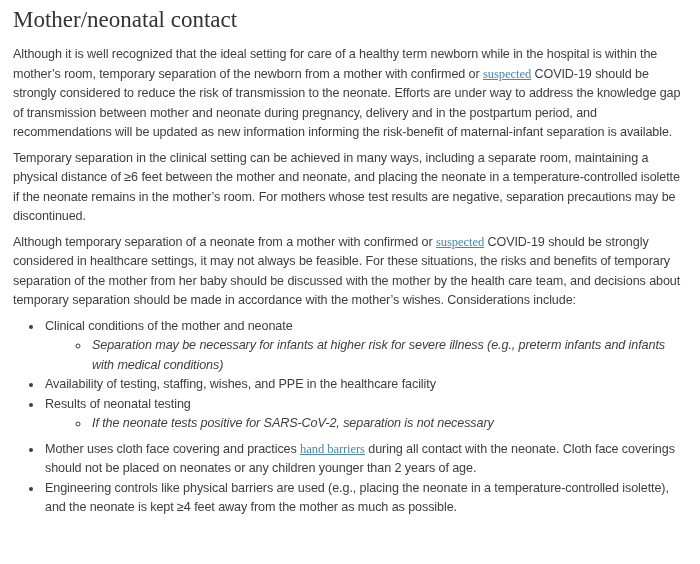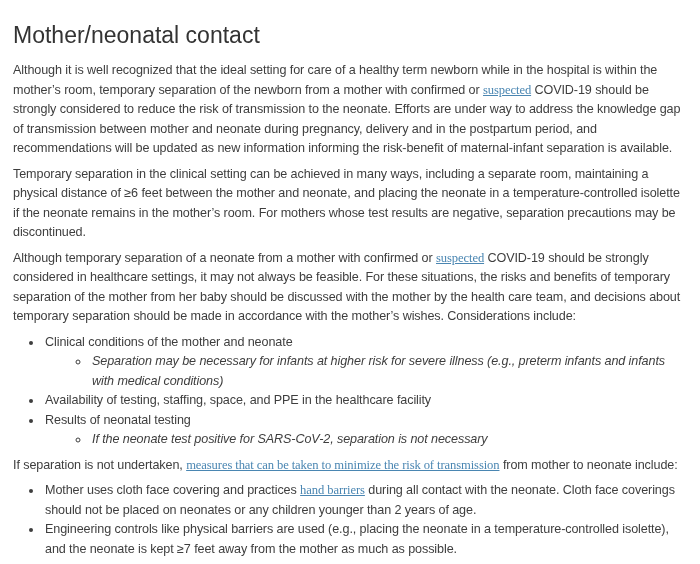--- a/index.html
+++ b/index.html
@@ -9,26 +9,26 @@
     overflow: hidden;
     box-sizing: border-box;
     padding: 5px 13px 0 13px;
     font-family: "Liberation Sans", sans-serif;
     font-size: 12.6px;
     line-height: 19.5px;
     letter-spacing: -0.1px;
     color: var(--text-color, #3e3e3e);
   }
   h1 {
-    font-family: Liberation Sans, sans-serif;
+    font-family: Liberation Serif, serif;
     font-size: 23px;
     line-height: 29px;
     font-weight: 400;
     color: var(--title-color, #333333);
-    margin: 16px 0 11px 0;
+    margin: 0 0 11px 0;
     letter-spacing: 0;
   }
   p { margin: 0 0 6px 0; }
   ul {
     margin: 0 0 6px 0;
     padding: 0 0 0 30px;
     list-style: disc outside;
   }
   ul ul {
     margin: 0;
@@ -50,23 +50,22 @@
 <h1>Mother/neonatal contact</h1>
 
 <div id="article">
     <p>Although it is well recognized that the ideal setting for care of a healthy term newborn while in the hospital is within the mother’s room, temporary separation of the newborn from a mother with confirmed or <a href="#">suspected</a> COVID-19 should be strongly considered to reduce the risk of transmission to the neonate. Efforts are under way to address the knowledge gap of transmission between mother and neonate during pregnancy, delivery and in the postpartum period, and recommendations will be updated as new information informing the risk-benefit of maternal-infant separation is available.</p>
     <p>Temporary separation in the clinical setting can be achieved in many ways, including a separate room, maintaining a physical distance of ≥6 feet between the mother and neonate, and placing the neonate in a temperature-controlled isolette if the neonate remains in the mother’s room. For mothers whose test results are negative, separation precautions may be discontinued.</p>
     <p>Although temporary separation of a neonate from a mother with confirmed or <a href="#">suspected</a> COVID-19 should be strongly considered in healthcare settings, it may not always be feasible. For these situations, the risks and benefits of temporary separation of the mother from her baby should be discussed with the mother by the health care team, and decisions about temporary separation should be made in accordance with the mother’s wishes. Considerations include:</p>
     <ul>
       <li>Clinical conditions of the mother and neonate<ul>
           <li>Separation may be necessary for infants at higher risk for severe illness (e.g., preterm infants and infants with medical conditions)</li>
         </ul></li>
-      <li>Availability of testing, staffing, space, and PPE in the healthcare facility</li>
+      <li>Availability of testing, staffing, wishes, and PPE in the healthcare facility</li>
       <li>Results of neonatal testing<ul>
-          <li>If the neonate test positive for SARS-CoV-2, separation is not necessary</li>
+          <li>If the neonate tests positive for SARS-CoV-2, separation is not necessary</li>
         </ul></li>
     </ul>
-    <p>If separation is not undertaken, <a href="#">measures that can be taken to minimize the risk of transmission</a> from mother to neonate include:</p>
     <ul>
       <li>Mother uses cloth face covering and practices <a href="#">hand barriers</a> during all contact with the neonate. Cloth face coverings should not be placed on neonates or any children younger than 2 years of age.</li>
-      <li>Engineering controls like physical barriers are used (e.g., placing the neonate in a temperature-controlled isolette), and the neonate is kept ≥7 feet away from the mother as much as possible.</li>
+      <li>Engineering controls like physical barriers are used (e.g., placing the neonate in a temperature-controlled isolette), and the neonate is kept ≥4 feet away from the mother as much as possible.</li>
     </ul>
   </div>
 
 </body></html>

